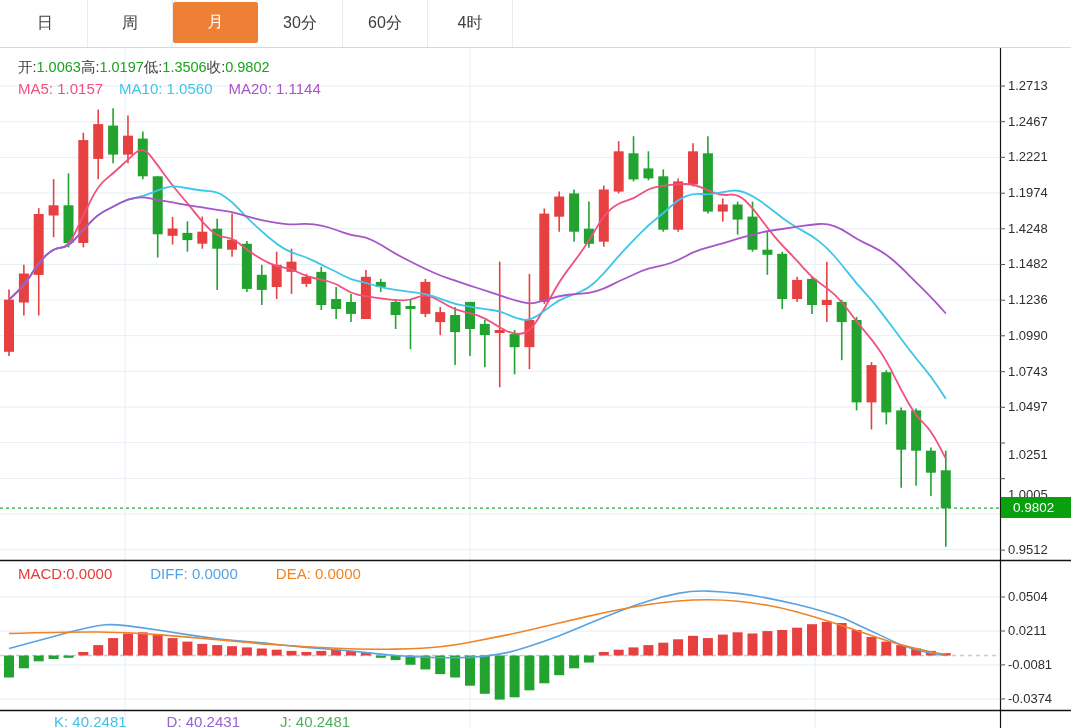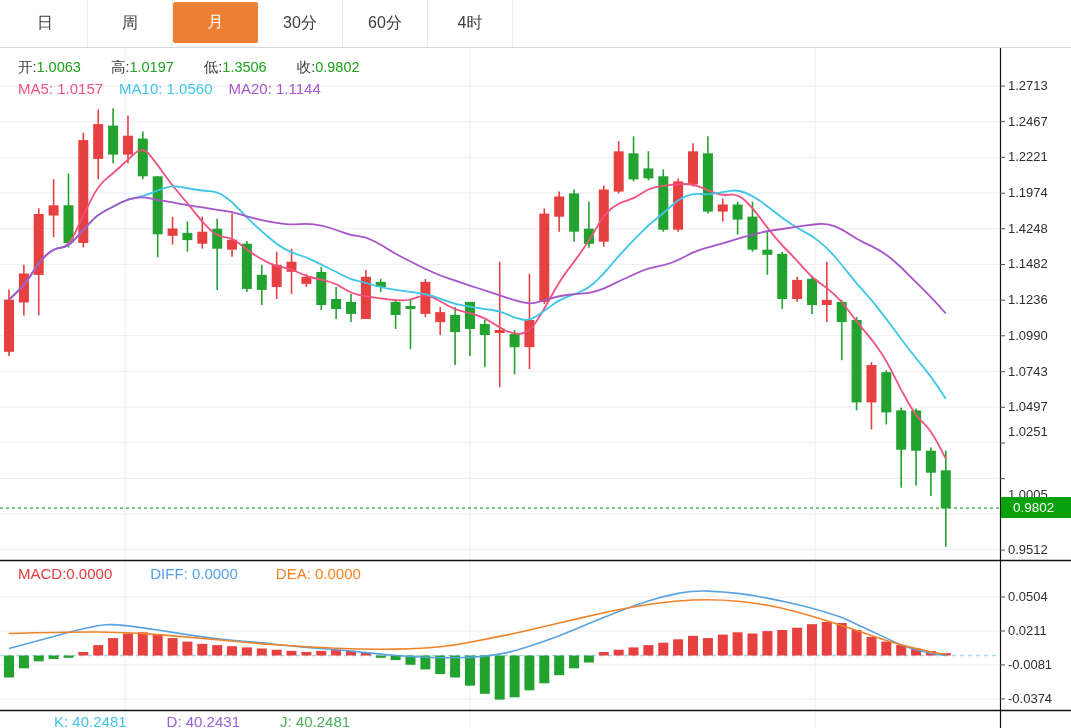--- a/index.html
+++ b/index.html
@@ -9,21 +9,21 @@
   #tabbar{position:absolute;left:0;top:0;width:1071px;height:48px;background:#fff;
           border-bottom:1px solid #d5d9de;display:flex;align-items:stretch;padding-left:3px;box-sizing:border-box;}
   .tab{width:85px;display:flex;align-items:center;justify-content:center;
        font-size:16px;color:#404040;border-right:1px solid #ebebeb;cursor:pointer;box-sizing:border-box;}
   .tab.selected{color:#fff;border-right:none;}
   .tab.selected .tab-inner{background:var(--sel,#ee8035);border-radius:2px;width:100%;height:41px;
        display:flex;align-items:center;justify-content:center;margin-top:-3px;}
   .tab-inner{display:flex;align-items:center;justify-content:center;width:100%;height:100%;}
   
   .row{position:absolute;display:flex;white-space:nowrap;font-size:14.5px;}
-  #ohlc-row{left:18px;top:58px;gap:30px;}
+  #ohlc-row{left:18px;top:58px;}
   .pair .lab{color:#3c3c3c;}
   #ma-row{left:18px;top:80px;gap:16px;font-size:15px;}
   #macd-row{left:18px;top:565px;gap:38px;font-size:15px;}
   #kdj-row{left:54px;top:713px;gap:40px;font-size:15px;}
   
   .ytick{position:absolute;left:1008px;font-size:13px;color:#2f2f2f;height:16px;line-height:16px;}
   #price-badge{position:absolute;left:1001px;top:497px;width:70px;height:21px;line-height:21px;
     color:#fff;font-size:13.5px;padding-left:12px;box-sizing:border-box;z-index:5;}
   svg{position:absolute;left:0;top:0;}
 </style>
@@ -331,21 +331,21 @@
       <div class="ytick" style="top: 78px;">1.2713</div>
       <div class="ytick" style="top: 114px;">1.2467</div>
       <div class="ytick" style="top: 149px;">1.2221</div>
       <div class="ytick" style="top: 185px;">1.1974</div>
       <div class="ytick" style="top: 221px;">1.4248</div>
       <div class="ytick" style="top: 256px;">1.1482</div>
       <div class="ytick" style="top: 292px;">1.1236</div>
       <div class="ytick" style="top: 328px;">1.0990</div>
       <div class="ytick" style="top: 364px;">1.0743</div>
       <div class="ytick" style="top: 399px;">1.0497</div>
-      <div class="ytick" style="top: 424px;">1.0251</div>
+      <div class="ytick" style="top: 447px;">1.0251</div>
       <div class="ytick" style="top: 471px; margin-top: 16px;">1.0005</div>
       <div class="ytick" style="top: 542px;">0.9512</div>
     </div>
   <div id="mlabels">
       <div class="ytick" style="top: 589px;">0.0504</div>
       <div class="ytick" style="top: 623px;">0.0211</div>
       <div class="ytick" style="top: 657px;">-0.0081</div>
       <div class="ytick" style="top: 691px;">-0.0374</div>
     </div>
 </div>

